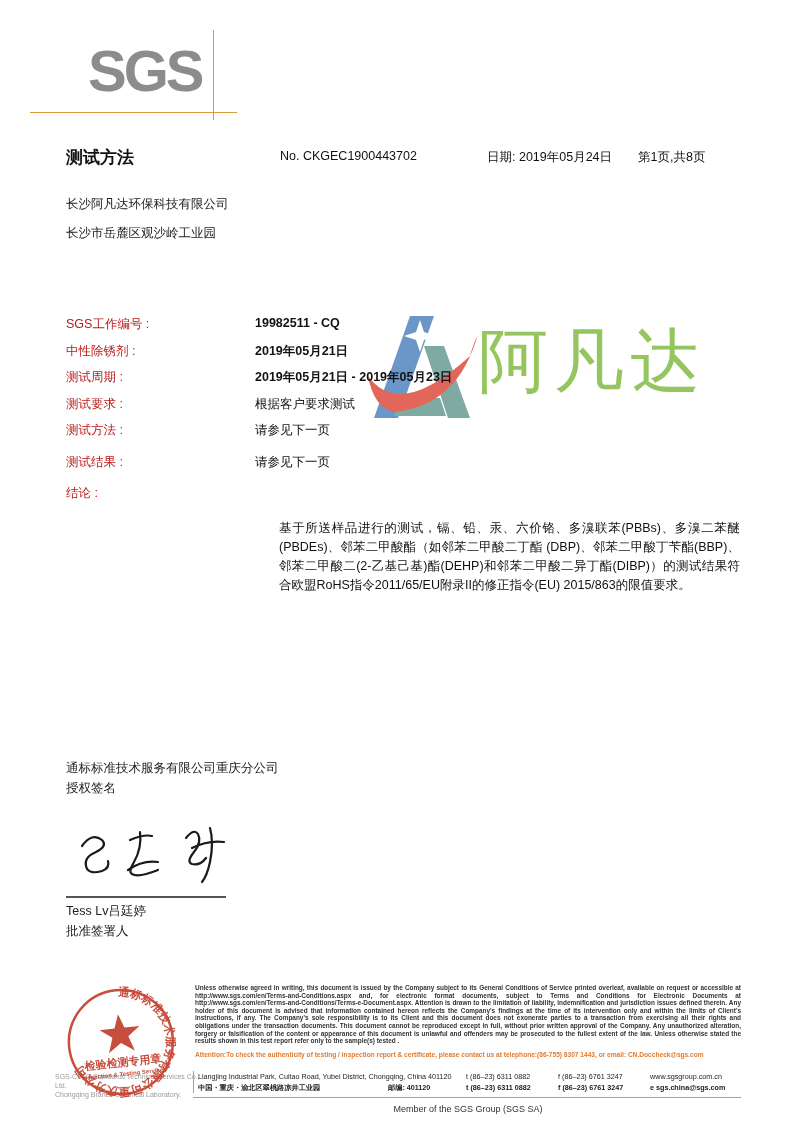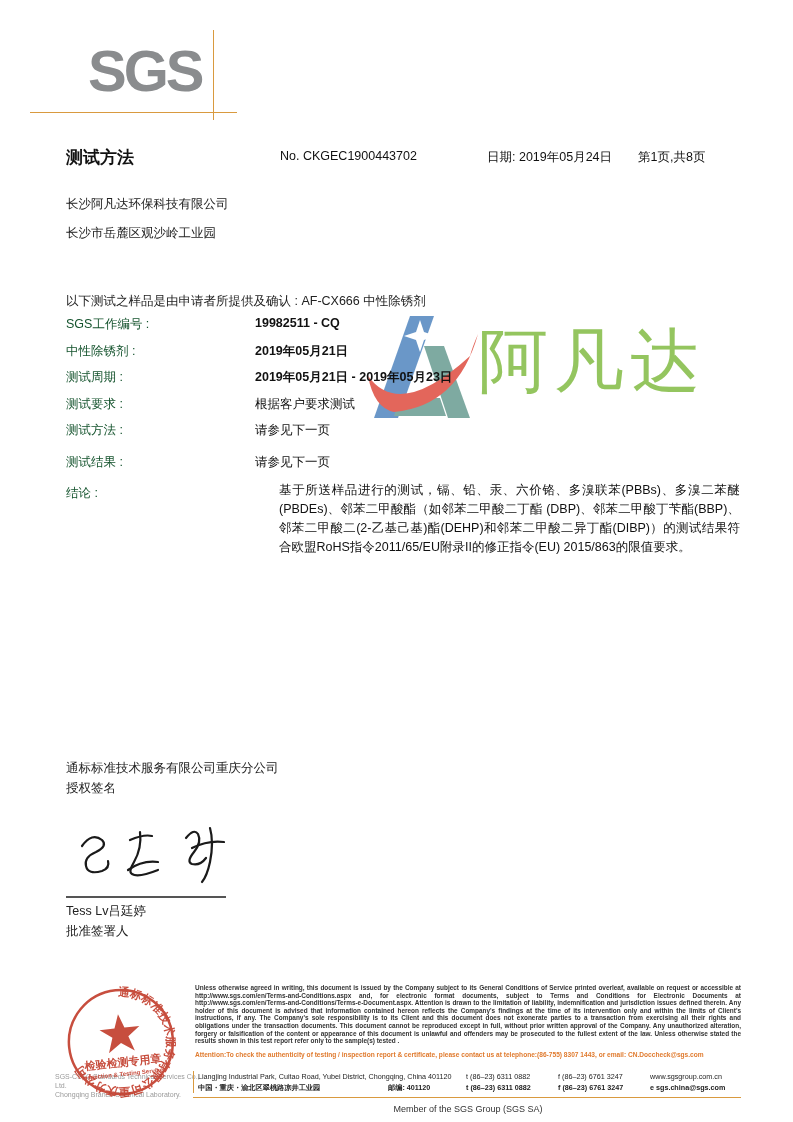--- a/index.html
+++ b/index.html
@@ -16,26 +16,26 @@
   .report-no{position:absolute;left:280px;top:3px;font-size:12.5px;color:#111;}
   .report-date{position:absolute;left:487px;top:3px;font-size:12.5px;color:#111;}
   .report-page{position:absolute;left:638px;top:3px;font-size:12.5px;color:#111;}
   
   .applicant{position:absolute;left:66px;top:190px;font-size:12.5px;line-height:29px;color:#222;}
   
   .sample-line{position:absolute;left:66px;top:293px;font-size:12.5px;color:#222;}
   
   .info-table{position:absolute;left:66px;top:312px;width:674px;z-index:2;}
   .info-row{display:flex;min-height:26.5px;align-items:flex-start;}
-  .info-label{width:189px;flex:0 0 189px;font-size:12.5px;color:#14532d;padding-top:4px;}
+  .info-label{width:189px;flex:0 0 189px;font-size:12.5px;color:#b91c1c;padding-top:4px;}
   .info-value{font-size:12.5px;color:#111;padding-top:4px;}
   .info-value.bold{font-weight:bold;}
   .info-row.gap{margin-top:5px;}
   .conclusion-row{display:flex;margin-top:5px;gap:24px;}
-  .conclusion-text{width:487px;font-size:12.5px;line-height:19px;color:#111;text-align:justify;}
+  .conclusion-text{width:487px;font-size:12.5px;line-height:19px;color:#111;text-align:justify;margin-top:38px;}
   
   .watermark{position:absolute;left:366px;top:312px;width:345px;height:112px;z-index:1;opacity:.92;}
   .wm-mark{position:absolute;left:0;top:0;}
   .wm-text{position:absolute;left:112px;top:14px;font-size:70px;line-height:1;color:#8cc152;
            letter-spacing:6px;font-weight:500;}
   
   .signoff-company{position:absolute;left:66px;top:758px;font-size:12.5px;line-height:20px;color:#222;}
   .signature{position:absolute;left:68px;top:818px;z-index:2;}
   .sig-line{position:absolute;left:66px;top:896px;width:160px;border-top:2px solid #555;}
   .signer{position:absolute;left:66px;top:901px;font-size:12.5px;line-height:20px;color:#222;}
@@ -77,21 +77,20 @@
     <span class="report-no">No. CKGEC1900443702</span>
     <span class="report-date">日期: 2019年05月24日</span>
     <span class="report-page">第1页,共8页</span>
   </div>
 
   <div class="applicant">
     <div>长沙阿凡达环保科技有限公司</div>
     <div>长沙市岳麓区观沙岭工业园</div>
   </div>
 
-  <div class="sample-line">以下测试之样品是由申请者所提供及确认 : AF-CX666 中性除锈剂</div>
 
   <div class="watermark">
     <svg class="wm-mark" width="112" height="112" viewBox="0 0 112 112">
       <polygon points="44,4 68,4 32,106 8,106" fill="#5e8fc4"></polygon>
       <polygon points="58,34 78,34 104,106 82,106" fill="#74a39a"></polygon>
       <polygon points="34,86 74,86 80,104 28,104" fill="#74a39a"></polygon>
       <path d="M2,64 Q34,108 104,44 Q106,36 112,22 Q92,94 28,100 Q8,96 2,64 Z" fill="#e15a4e"></path>
       <path d="M54,8 L58,20 L70,24 L58,28 L54,40 L50,28 L38,24 L50,20 Z" fill="#ffffff"></path>
     </svg>
     <span class="wm-text">阿凡达</span>

